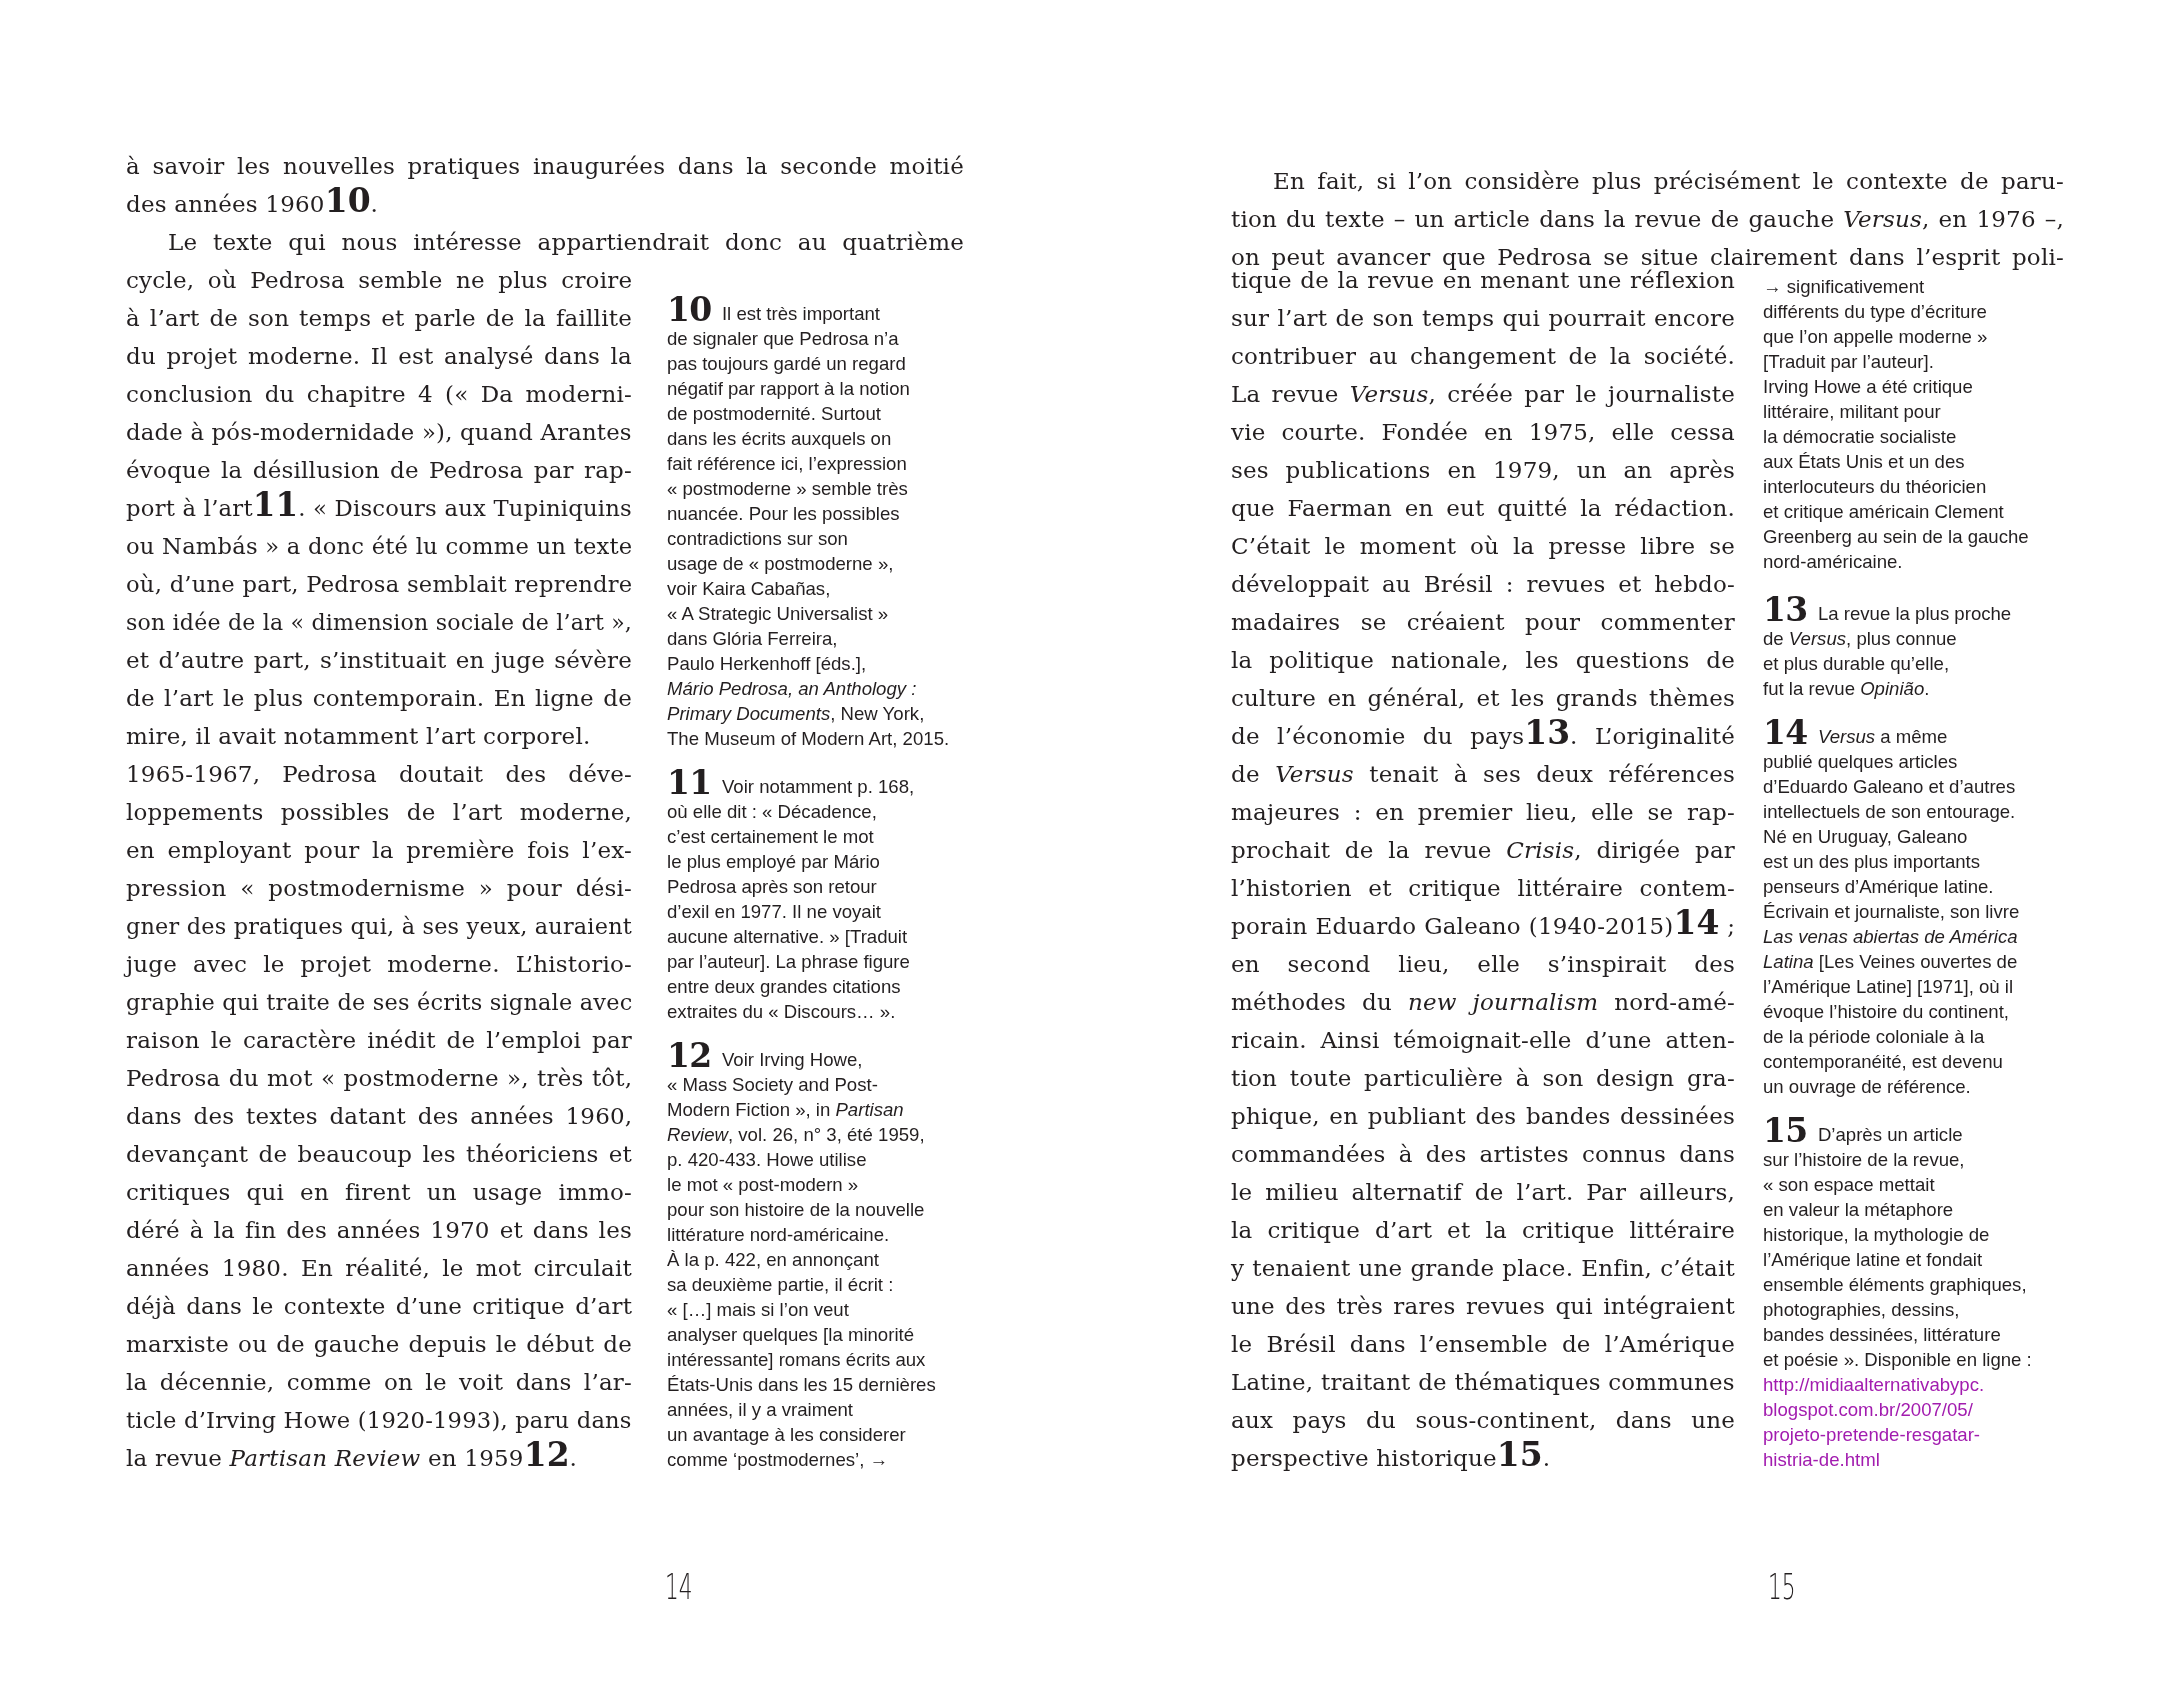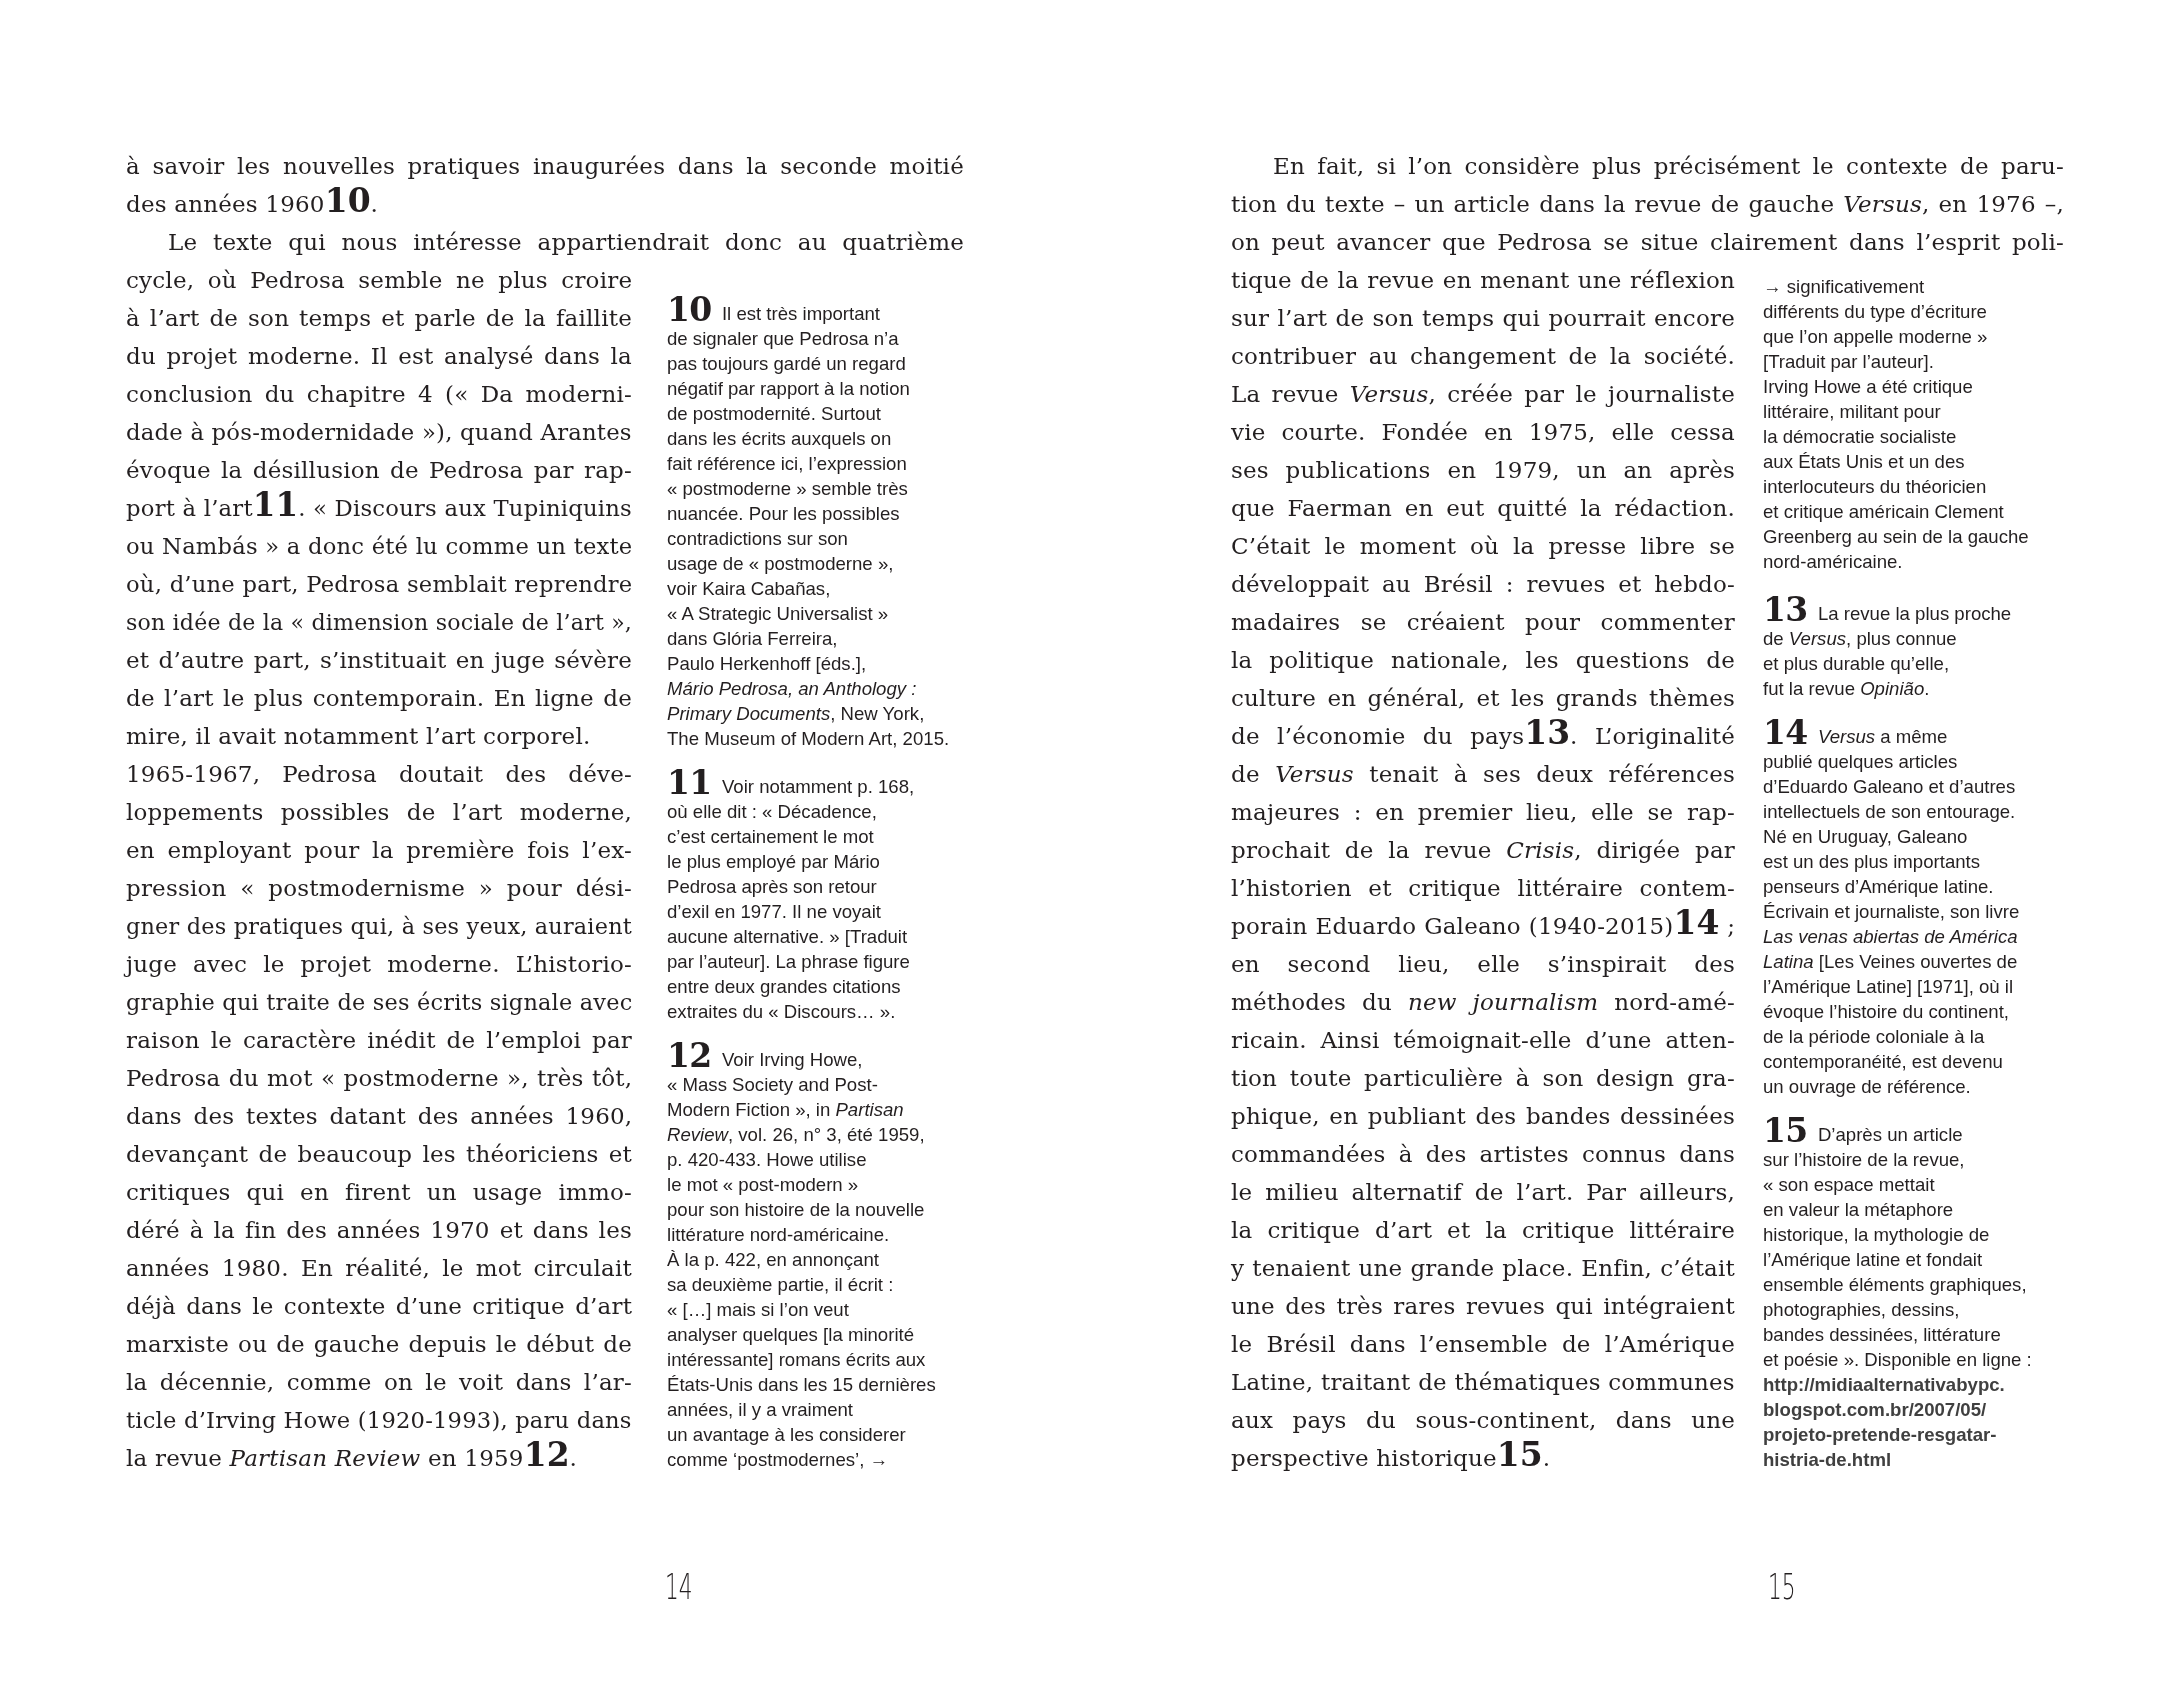--- a/index.html
+++ b/index.html
@@ -29,21 +29,21 @@
     font-size: 18.6px;
     line-height: 25px;
     color: #231f20;
   }
   .note { margin-bottom: 19.7px; }
   .note .nline { display: block; white-space: nowrap; }
   .note .num {
     font-family: "DejaVu Serif", serif; font-weight: bold; font-size: 33px;
     line-height: 25px; margin-right: 10.6px; vertical-align: -1.5px; letter-spacing: -0.8px;
   }
-  .note .link { color: #404040; font-weight: bold; }
+  .note .link { color: #a21caf; }
 
   .folio {
     position: absolute;
     top: 1567px;
     font-family: "DejaVu Sans", "Liberation Sans", sans-serif;
     font-weight: 300;
     font-size: 35px;
     color: #231f20;
     transform: scaleX(0.62);
     transform-origin: left top;
@@ -149,21 +149,21 @@
       <span class="nline">un avantage à les considerer</span>
       <span class="nline">comme ‘postmodernes’, →</span>
     </div>
   </div>
 
   <div class="folio" style="left:665px;">14</div>
 </div>
 
 <div class="page page-right">
 
-  <div class="main" style="left:139px; top:147px; width:833px;">
+  <div class="main" style="left:139px; top:162px; width:833px;">
     <span class="line indent" style="display: block; white-space: nowrap; word-spacing: 4.6px;">En fait, si l’on considère plus précisément le contexte de paru-</span>
     <span class="line" style="display: block; white-space: nowrap; word-spacing: 1.5px;"><span>tion du texte – un article dans la revue de gauche </span><em>Versus</em><span>, en 1976 –,</span></span>
     <span class="line" style="display: block; white-space: nowrap; word-spacing: 4px;">on peut avancer que Pedrosa se situe clairement dans l’esprit poli-</span>
   </div>
 
   <div class="main" style="left:139px; top:261px; width:504px;">
     <span class="line" style="display: block; white-space: nowrap; word-spacing: 0.9px;">tique de la revue en menant une réflexion</span>
     <span class="line" style="display: block; white-space: nowrap; word-spacing: 0.8px;">sur l’art de son temps qui pourrait encore</span>
     <span class="line" style="display: block; white-space: nowrap; word-spacing: 4.8px;">contribuer au changement de la société.</span>
     <span class="line" style="display: block; white-space: nowrap; word-spacing: 3.7px;"><span>La revue </span><em>Versus</em><span>, créée par le journaliste</span></span>

